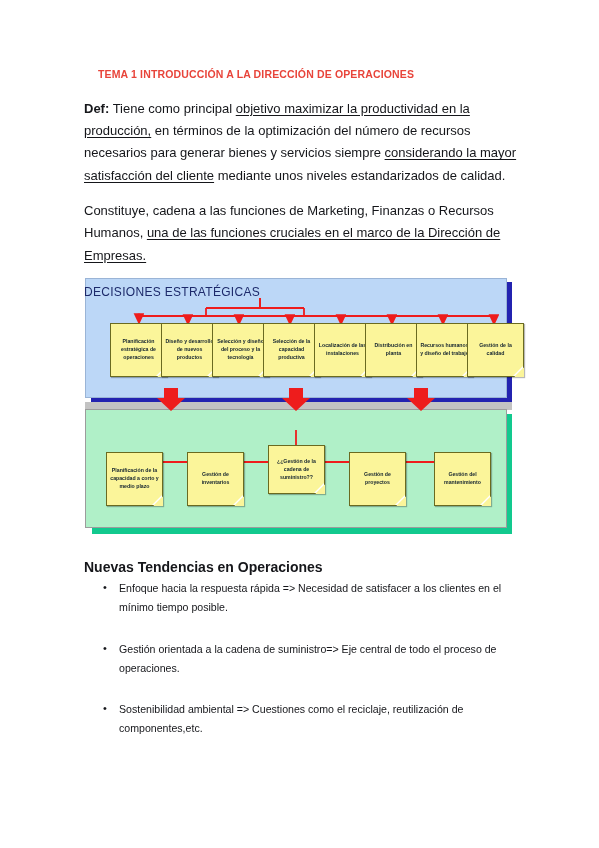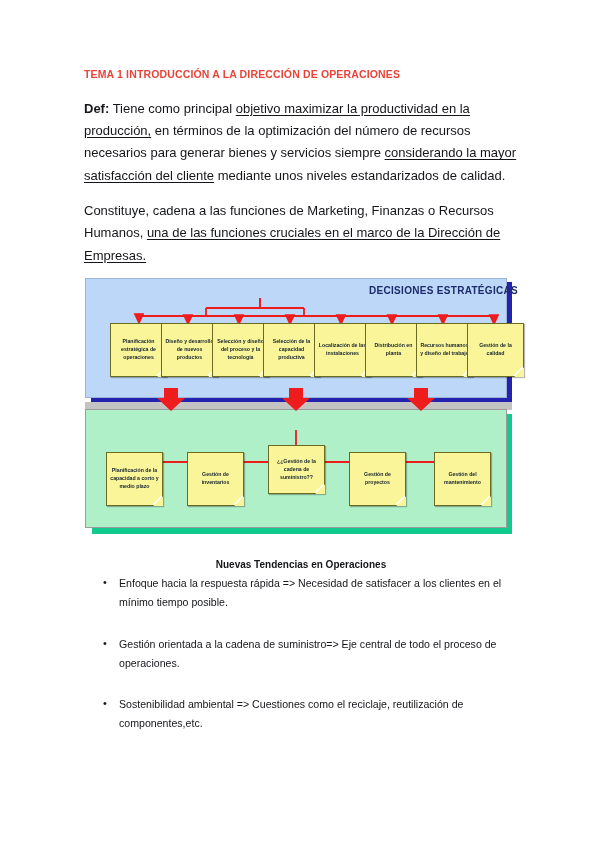--- a/index.html
+++ b/index.html
@@ -28,39 +28,38 @@
     top: 68px;
     width: 434px;
   }
 
   
   .doc-title {
     color: #e8443a;
     font-size: 10.5px;
     font-weight: 700;
     letter-spacing: 0.15px;
-    margin: 0 0 17px 0;
+    margin: 0 0 17px 14px;
     line-height: 1.2;
   }
   .para {
     font-size: 13px;
     line-height: 1.72;
     margin: 0 0 13px 0;
     color: #15161a;
   }
   .para.tight { margin-bottom: 11px; }
   .lbl-bold { font-weight: 700; }
   .u { text-decoration: underline; text-underline-offset: 2px; }
 
   .section-head {
-    font-size: 10px;
+    font-size: 14px;
     font-weight: 700;
     margin: 23px 0 4px 0;
     color: #15161a;
-    text-align: center;
   }
 
   
   ul.bullets {
     list-style: none;
     margin: 0;
     padding: 0;
   }
   ul.bullets > li {
     position: relative;
@@ -122,23 +121,23 @@
   .band-grey {
     position: absolute;
     left: 1px; top: 124px;
     width: 427px; height: 8px;
     background: #c3c3c3;
   }
 
   .panel-title {
     position: absolute;
     width: 100%;
-    text-align: right;
-    font-size: 10px;
-    font-weight: 700;
+    text-align: left;
+    font-size: 12px;
+    font-weight: 400;
     letter-spacing: 0.3px;
   }
   .title-strat {
     top: 7px;
     color: #1d2a6b;
   }
   .title-tact {
     top: 144px;
     color: #0d7a3c;
   }

